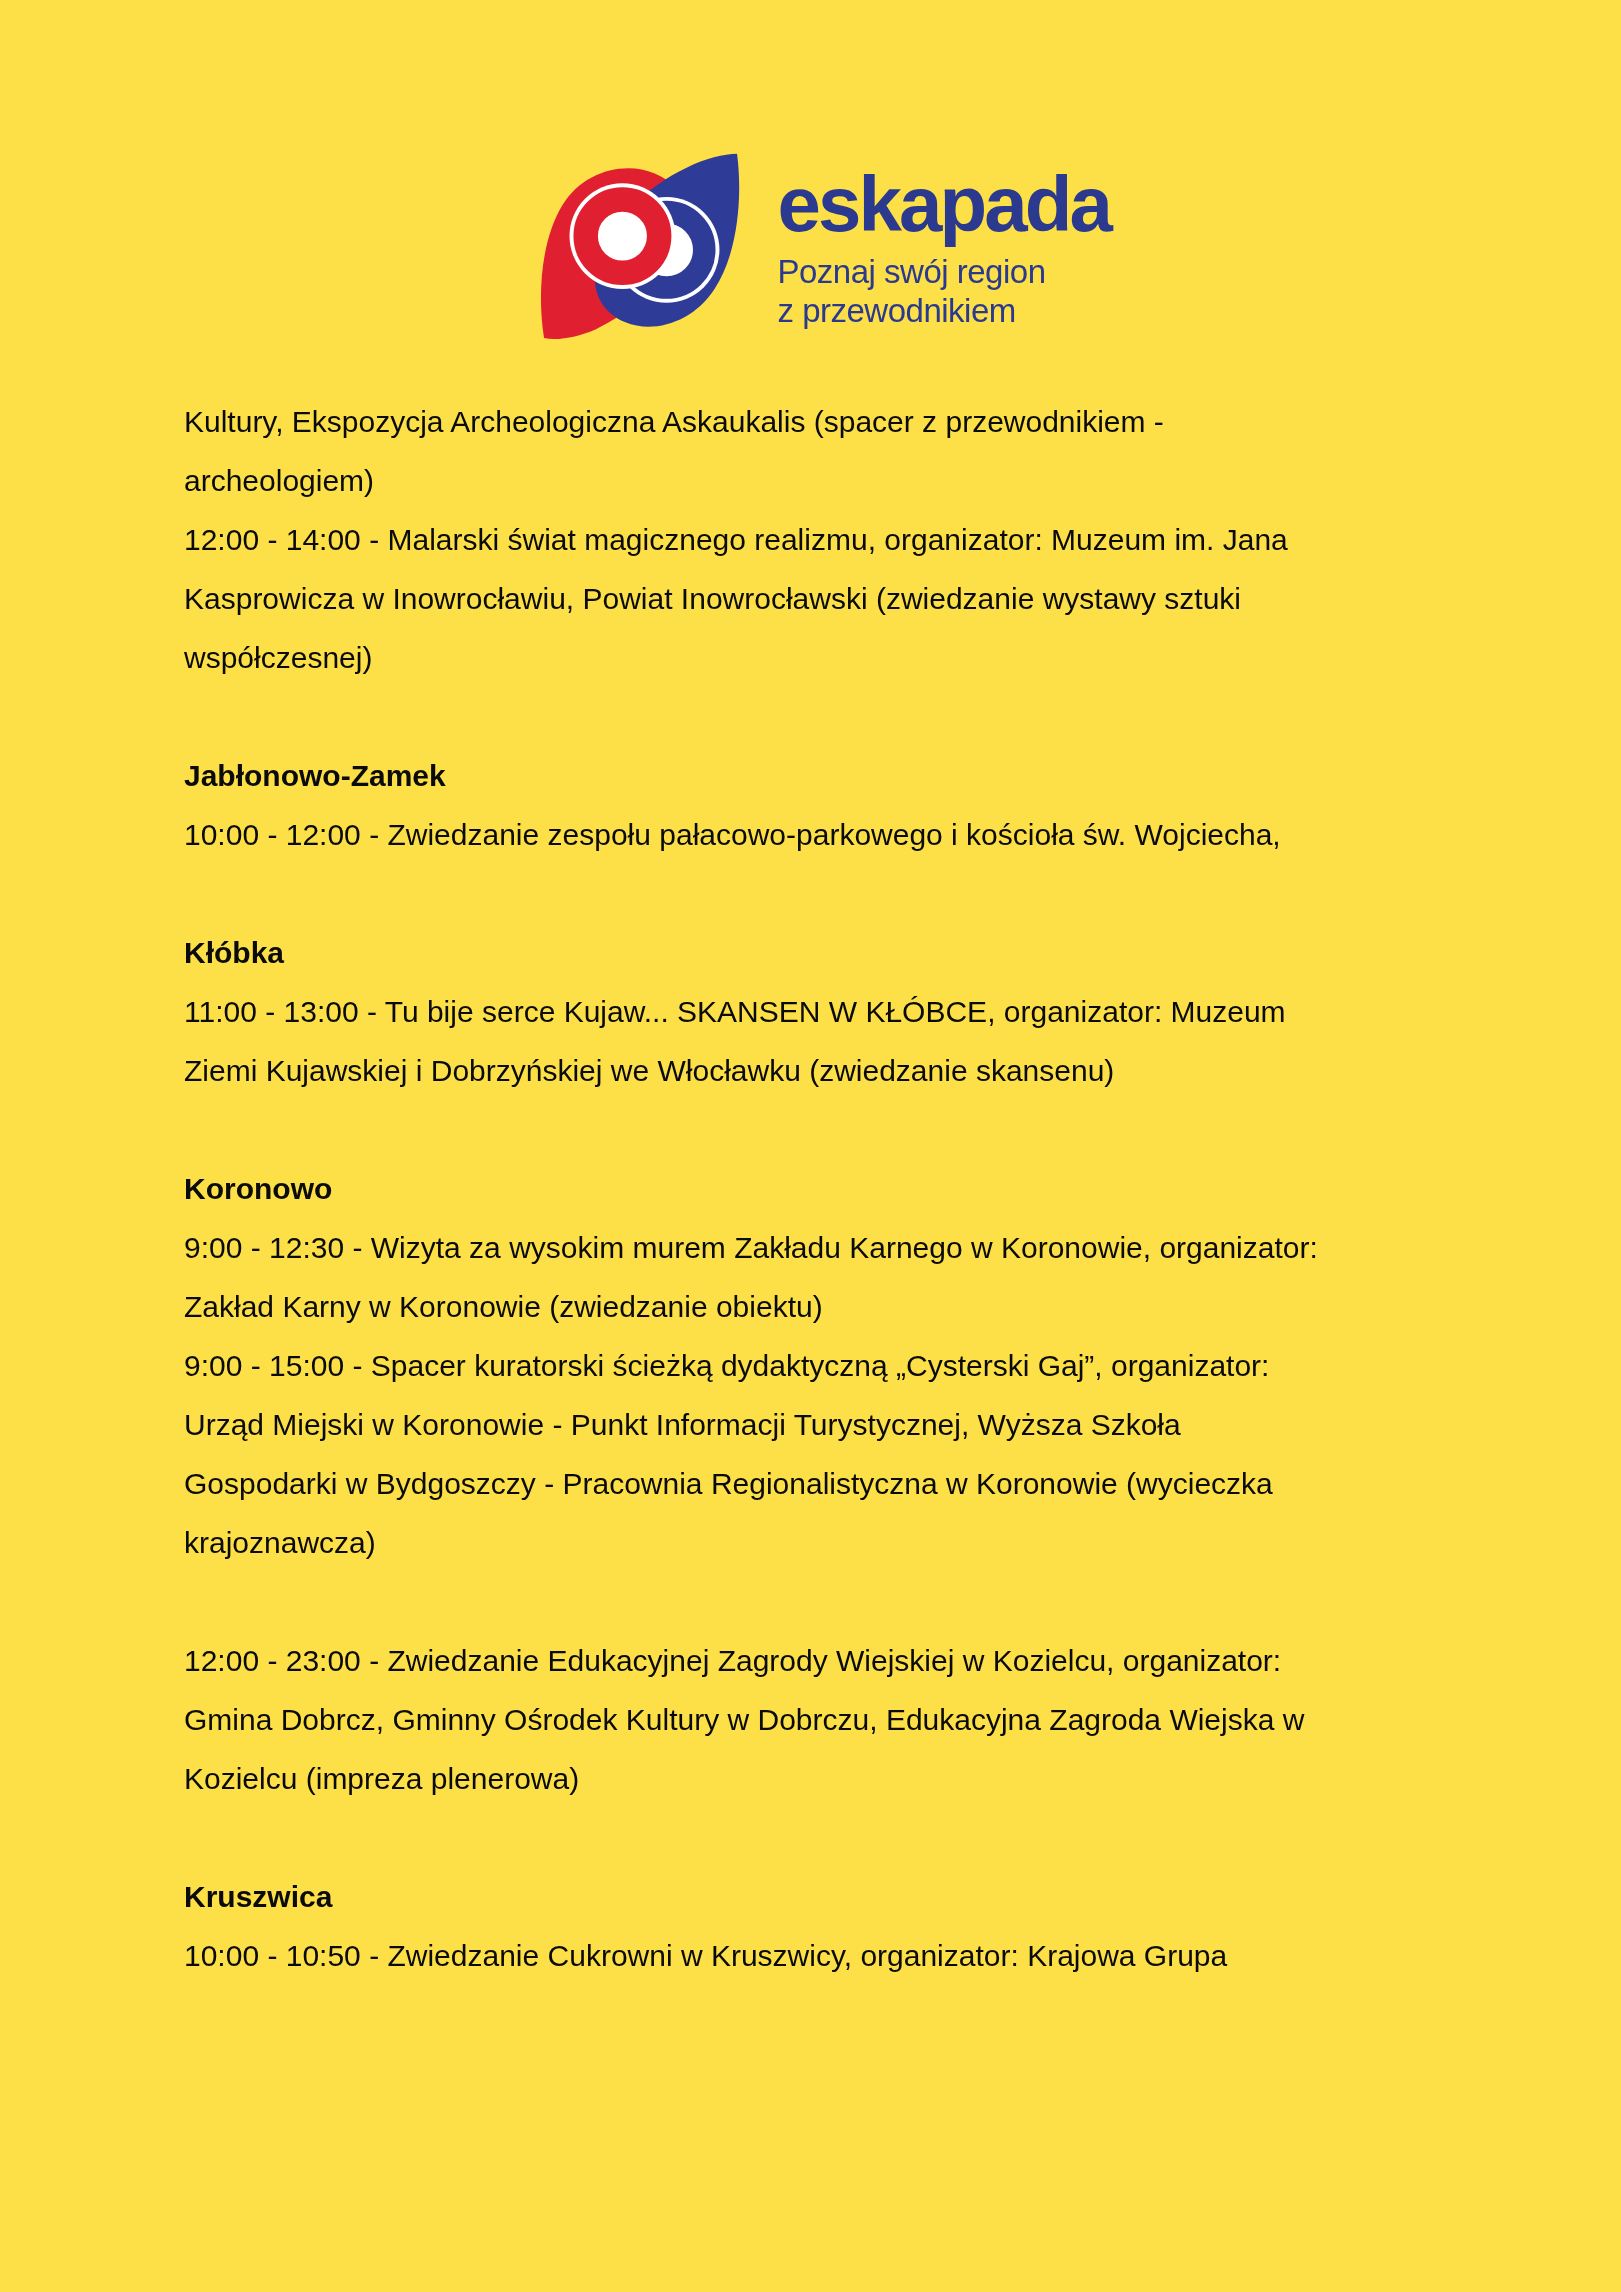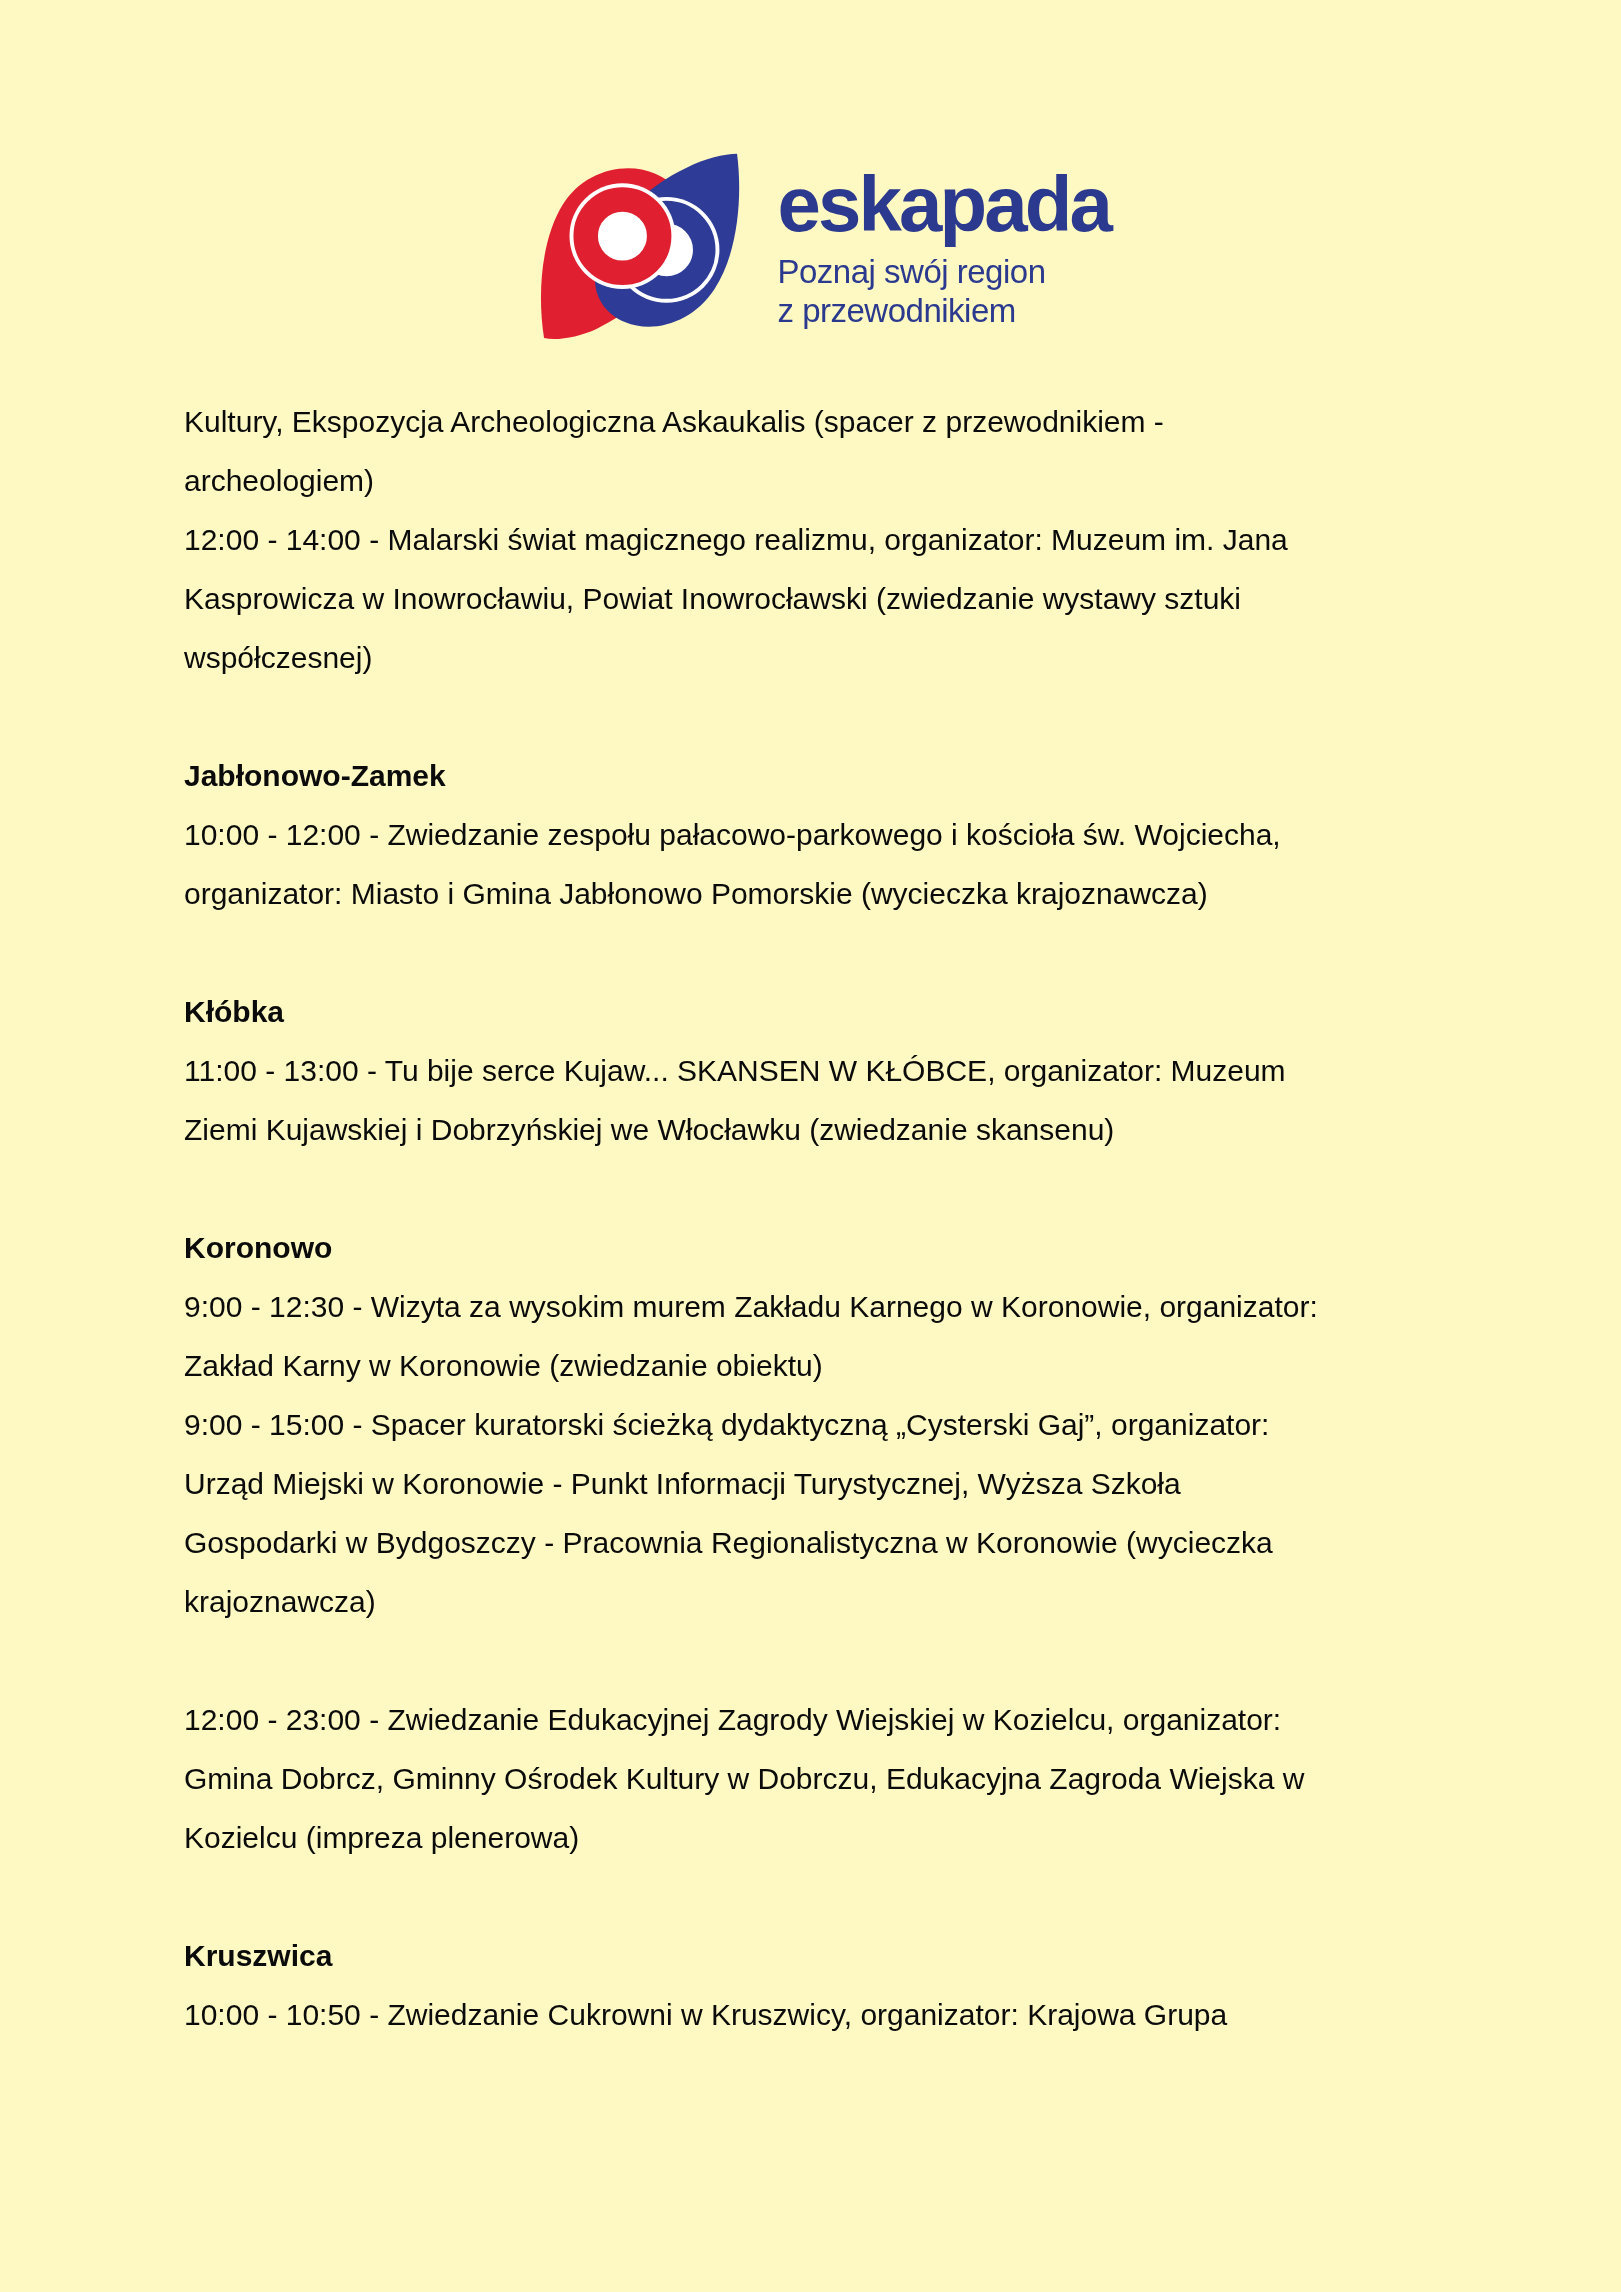--- a/index.html
+++ b/index.html
@@ -4,21 +4,21 @@
 <style>
   html, body {
     margin: 0;
     padding: 0;
     background: #ffffff;
   }
   .page {
     position: relative;
     width: 1621px;
     height: 2293px;
-    background: #fef9c3;
+    background: #fde047;
     overflow: hidden;
     font-family: "Liberation Sans", "DejaVu Sans", sans-serif;
   }
 
   
   .logo {
     position: absolute;
     left: 534px;
     top: 145px;
     display: flex;
@@ -104,21 +104,20 @@
       <section class="event-section">
         <div class="text-line">Kultury, Ekspozycja Archeologiczna Askaukalis (spacer z przewodnikiem -</div>
         <div class="text-line">archeologiem)</div>
         <div class="text-line">12:00 - 14:00 - Malarski świat magicznego realizmu, organizator: Muzeum im. Jana</div>
         <div class="text-line">Kasprowicza w Inowrocławiu, Powiat Inowrocławski (zwiedzanie wystawy sztuki</div>
         <div class="text-line">współczesnej)</div>
       </section>
       <section class="event-section">
         <div class="sec-title">Jabłonowo-Zamek</div>
         <div class="text-line">10:00 - 12:00 - Zwiedzanie zespołu pałacowo-parkowego i kościoła św. Wojciecha,</div>
-        <div class="text-line">organizator: Miasto i Gmina Jabłonowo Pomorskie (wycieczka krajoznawcza)</div>
       </section>
       <section class="event-section">
         <div class="sec-title">Kłóbka</div>
         <div class="text-line">11:00 - 13:00 - Tu bije serce Kujaw... SKANSEN W KŁÓBCE, organizator: Muzeum</div>
         <div class="text-line">Ziemi Kujawskiej i Dobrzyńskiej we Włocławku (zwiedzanie skansenu)</div>
       </section>
       <section class="event-section">
         <div class="sec-title">Koronowo</div>
         <div class="text-line">9:00 - 12:30 - Wizyta za wysokim murem Zakładu Karnego w Koronowie, organizator:</div>
         <div class="text-line">Zakład Karny w Koronowie (zwiedzanie obiektu)</div>

